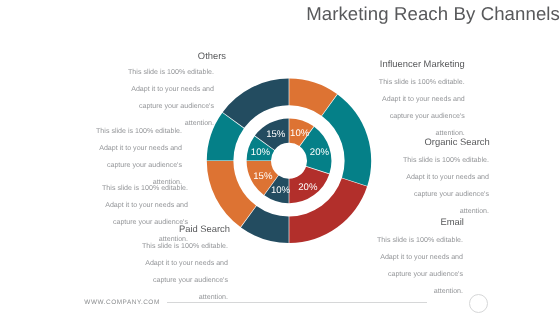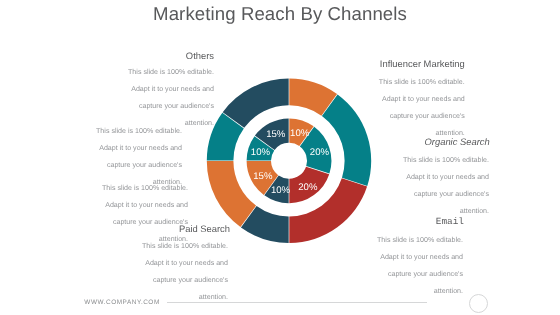--- a/index.html
+++ b/index.html
@@ -1,18 +1,18 @@
 <!DOCTYPE html>
 <html><head>
 <meta charset="utf-8">
 <style>
   html,body{margin:0;padding:0;}
   body{width:560px;height:315px;background:#ffffff;font-family:"Liberation Sans",sans-serif;overflow:hidden;position:relative;-webkit-font-smoothing:antialiased;text-rendering:geometricPrecision;}
   .slide{position:absolute;inset:0;background:#fff;}
-  .title{position:absolute;left:0;top:3px;width:560px;text-align:center;font-size:18.6px;color:#58595b;letter-spacing:0.1px;}
+  .title{position:absolute;left:0;top:3px;width:560px;text-align:right;font-size:18.6px;color:#58595b;letter-spacing:0.1px;}
   .lbl{position:absolute;}
   .lbl.h{font-size:9.4px;color:#58595b;white-space:nowrap;}
   .lbl.b{font-size:7.1px;color:#939598;line-height:17px;}
   .r-al{text-align:right;}
   .l-al{text-align:right;}
   svg.donut{position:absolute;left:0;top:0;}
   .pct{font-size:9.6px;fill:#ffffff;text-anchor:middle;dominant-baseline:middle;font-family:"Liberation Sans",sans-serif;}
   .footer-txt{position:absolute;font-size:6.4px;color:#8b8d8f;letter-spacing:0.55px;}
   .footer-line{position:absolute;height:1px;background:#d6d7d8;}
   .footer-circle{position:absolute;border:1px solid #d6d7d8;border-radius:50%;}
@@ -46,35 +46,35 @@
       <text class="pct" x="299.66" y="133.35">10%</text>
       <text class="pct" x="319.40" y="152.09">20%</text>
       <text class="pct" x="307.84" y="187.46">20%</text>
       <text class="pct" x="280.54" y="190.90">10%</text>
       <text class="pct" x="262.89" y="176.69">15%</text>
       <text class="pct" x="260.40" y="152.69">10%</text>
       <text class="pct" x="275.76" y="134.89">15%</text>
     </g>
   </svg>
 
-  <div class="lbl r-al h" style="left:108px;top:50.0px;width:106px;">Others</div>
+  <div class="lbl r-al h" style="left:120px;top:50.0px;width:106px;">Others</div>
   <div class="lbl r-al b" style="left:108px;top:64.3px;width:106px;">This slide is 100% editable. Adapt it to your needs and capture your audience's attention.</div>
 
   <div class="lbl r-al b" style="left:76px;top:123.4px;width:106px;">This slide is 100% editable. Adapt it to your needs and capture your audience's attention.</div>
 
   <div class="lbl r-al b" style="left:82px;top:180.4px;width:106px;">This slide is 100% editable. Adapt it to your needs and capture your audience's attention.</div>
 
   <div class="lbl r-al h" style="left:124px;top:223.3px;width:106px;">Paid Search</div>
   <div class="lbl r-al b" style="left:122px;top:238.4px;width:106px;">This slide is 100% editable. Adapt it to your needs and capture your audience's attention.</div>
 
   <div class="lbl l-al h" style="left:358.8px;top:58.4px;width:106px;">Influencer Marketing</div>
   <div class="lbl l-al b" style="left:358.8px;top:73.8px;width:106px;">This slide is 100% editable. Adapt it to your needs and capture your audience's attention.</div>
 
-  <div class="lbl l-al h" style="left:383.7px;top:135.9px;width:106px;font-style:italic;">Organic Search</div>
+  <div class="lbl l-al h" style="left:383.7px;top:135.9px;width:106px;">Organic Search</div>
   <div class="lbl l-al b" style="left:383px;top:151.5px;width:106px;">This slide is 100% editable. Adapt it to your needs and capture your audience's attention.</div>
 
-  <div class="lbl l-al h" style="left:357.9px;top:216.2px;width:106px;font-family:Liberation Mono, monospace;">Email</div>
+  <div class="lbl l-al h" style="left:357.9px;top:216.2px;width:106px;">Email</div>
   <div class="lbl l-al b" style="left:357px;top:231.5px;width:106px;">This slide is 100% editable. Adapt it to your needs and capture your audience's attention.</div>
 
   <div class="footer-txt" style="left:84.3px;top:298.5px;">WWW.COMPANY.COM</div>
   <div class="footer-line" style="left:167px;top:302px;width:260px;"></div>
   <div class="footer-circle" style="left:469px;top:294px;width:17px;height:17px;"></div>
 </div>
 
 </body></html>

